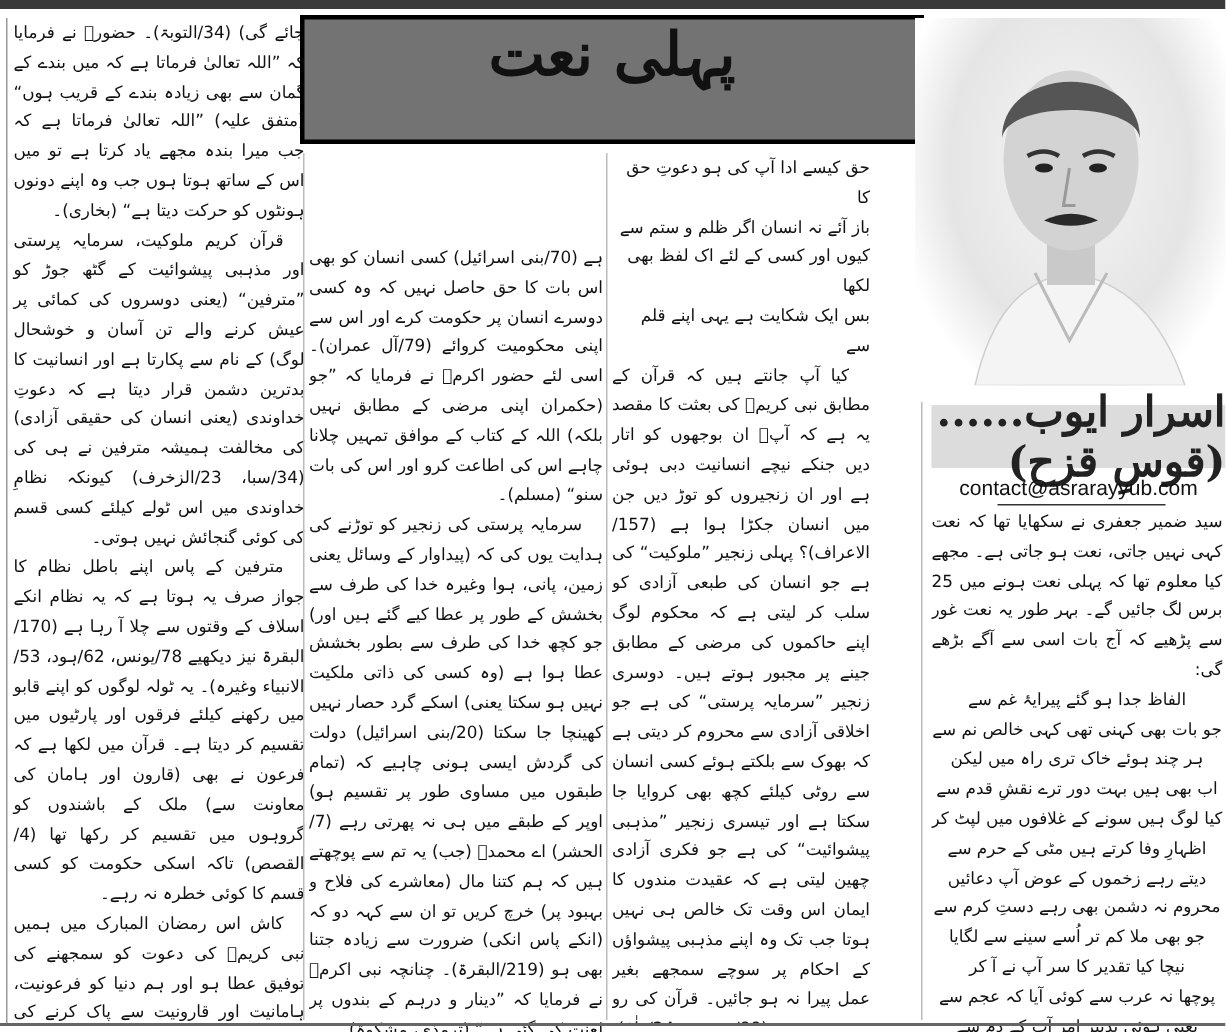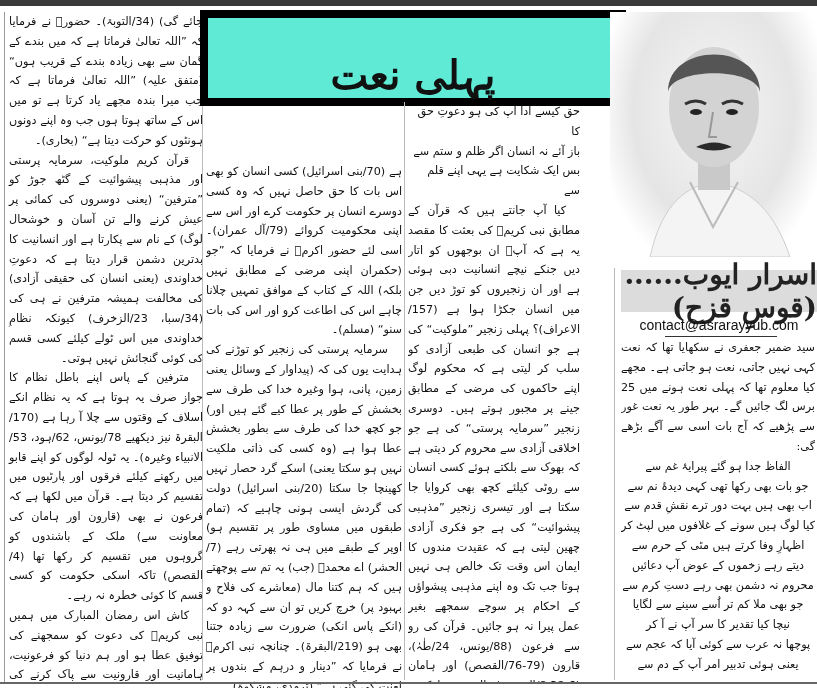--- a/index.html
+++ b/index.html
@@ -8,21 +8,21 @@
   .bottomline { position: absolute; left: 0; top: 682px; width: 817px; height: 2px; background: #666; }
   .page { position: absolute; left: 0; top: 6px; width: 817px; height: 676px; }
   .col { position: absolute; direction: rtl; text-align: justify; font-size: 11.2px; line-height: 19.8px; overflow: hidden; }
   .col p { margin: 0; }
   .col p.indent { text-indent: 14px; }
   .col-left { left: 4px; top: 6px; width: 194px; height: 670px; border-left: 1px solid #999; padding-left: 4px; }
   .col-mid { left: 206px; top: 108px; width: 196px; height: 580px; margin-top: 48px; }
   .col-right { left: 408px; top: 96px; width: 172px; height: 580px; }
   .col-right p { text-align: right; }
   .col-divider { position: absolute; width: 1px; background: #bbb; }
-  .title-box { position: absolute; left: 200px; top: 4px; width: 410px; height: 80px; background: #5eead4; border: 8px solid #000000; display: flex; align-items: flex-end; justify-content: center; }
+  .title-box { position: absolute; left: 200px; top: 4px; width: 410px; height: 80px; background: #737373; border: 3px solid #000000; display: flex; align-items: flex-start; justify-content: center; }
   .title-text { direction: rtl; font-family: "DejaVu Serif", serif; font-size: 40px; font-weight: bold; color: #111; }
   .photo { position: absolute; left: 610px; top: 6px; width: 207px; height: 245px; background: radial-gradient(ellipse at 50% 40%, #f6f6f6 0%, #e5e5e5 55%, #ffffff 80%); overflow: hidden; }
   .photo svg { width: 100%; height: 100%; }
   .byline-box { position: absolute; left: 621px; top: 264px; width: 196px; height: 42px; background: #dcdcdc; display: flex; align-items: center; justify-content: center; }
   .byline-text { direction: rtl; font-family: "DejaVu Serif", serif; font-size: 28px; font-weight: bold; color: #222; }
   .email { position: absolute; left: 621px; top: 311px; width: 196px; text-align: center; font-family: "Liberation Sans", sans-serif; font-size: 14px; color: #111; }
   .email-rule { position: absolute; left: 665px; top: 330px; width: 112px; height: 1px; background: #333; }
   .col-poem { left: 621px; top: 332px; width: 194px; height: 391px; }
   .col-poem p.verse { text-align: center; text-indent: 0; }
 </style>
@@ -51,20 +51,21 @@
     <p>ہے (70/بنی اسرائیل) کسی انسان کو بھی اس بات کا حق حاصل نہیں کہ وہ کسی دوسرے انسان پر حکومت کرے اور اس سے اپنی محکومیت کروائے (79/آل عمران)۔ اسی لئے حضور اکرمؐ نے فرمایا کہ ”جو (حکمران اپنی مرضی کے مطابق نہیں بلکہ) اللہ کے کتاب کے موافق تمہیں چلانا چاہے اس کی اطاعت کرو اور اس کی بات سنو“ (مسلم)۔</p>
     <p class="indent">سرمایہ پرستی کی زنجیر کو توڑنے کی ہدایت یوں کی کہ (پیداوار کے وسائل یعنی زمین، پانی، ہوا وغیرہ خدا کی طرف سے بخشش کے طور پر عطا کیے گئے ہیں اور) جو کچھ خدا کی طرف سے بطور بخشش عطا ہوا ہے (وہ کسی کی ذاتی ملکیت نہیں ہو سکتا یعنی) اسکے گرد حصار نہیں کھینچا جا سکتا (20/بنی اسرائیل) دولت کی گردش ایسی ہونی چاہیے کہ (تمام طبقوں میں مساوی طور پر تقسیم ہو) اوپر کے طبقے میں ہی نہ پھرتی رہے (7/الحشر) اے محمدؐ (جب) یہ تم سے پوچھتے ہیں کہ ہم کتنا مال (معاشرے کی فلاح و بہبود پر) خرچ کریں تو ان سے کہہ دو کہ (انکے پاس انکی) ضرورت سے زیادہ جتنا بھی ہو (219/البقرۃ)۔ چنانچہ نبی اکرمؐ نے فرمایا کہ ”دینار و درہم کے بندوں پر لعنت کی گئی ہے“ (ترمذی، مشکوۃ)۔</p>
     <p class="indent">مذہبی پیشوائیت کی زنجیر کو توڑنے کی تاکید یوں کی کہ ”خدا ہر پکارنے والے کی پکار (براہ راست) سنتا ہے“ (186/البقرۃ) ”خدا انسان کی شہ رگ سے بھی زیادہ انسان کے قریب ہے“ (16/ق) ”مومنو! اکثر علماء اور مشائخ لوگوں کا مال ناحق کھا جاتے ہیں اور لوگوں کو خدا کے راستے کی طرف آنے سے روکتے ہیں کہ اگر خدا کی حکومت قائم ہو گئی تو انکی حکومت ختم ہو</p>
   </div>
 
   <div class="col-divider" style="left:404px; top:96px; height:578px;"></div>
 
   <div class="col col-right">
     <p>حق کیسے ادا آپ کی ہو دعوتِ حق کا</p>
     <p>باز آئے نہ انسان اگر ظلم و ستم سے</p>
+    <p>کیوں اور کسی کے لئے اک لفظ بھی لکھا</p>
     <p>بس ایک شکایت ہے یہی اپنے قلم سے</p>
     <p class="indent" style="text-align:justify;">کیا آپ جانتے ہیں کہ قرآن کے مطابق نبی کریمؐ کی بعثت کا مقصد یہ ہے کہ آپؐ ان بوجھوں کو اتار دیں جنکے نیچے انسانیت دبی ہوئی ہے اور ان زنجیروں کو توڑ دیں جن میں انسان جکڑا ہوا ہے (157/الاعراف)؟ پہلی زنجیر ”ملوکیت“ کی ہے جو انسان کی طبعی آزادی کو سلب کر لیتی ہے کہ محکوم لوگ اپنے حاکموں کی مرضی کے مطابق جینے پر مجبور ہوتے ہیں۔ دوسری زنجیر ”سرمایہ پرستی“ کی ہے جو اخلاقی آزادی سے محروم کر دیتی ہے کہ بھوک سے بلکتے ہوئے کسی انسان سے روٹی کیلئے کچھ بھی کروایا جا سکتا ہے اور تیسری زنجیر ”مذہبی پیشوائیت“ کی ہے جو فکری آزادی چھین لیتی ہے کہ عقیدت مندوں کا ایمان اس وقت تک خالص ہی نہیں ہوتا جب تک وہ اپنے مذہبی پیشواؤں کے احکام پر سوچے سمجھے بغیر عمل پیرا نہ ہو جائیں۔ قرآن کی رو سے فرعون (88/یونس، 24/طٰہٰ)، قارون (79-76/القصص) اور ہامان (6-8،38/القصص) بالترتیب ملوکیت، سرمایہ پرستی اور مذہبی پیشوائیت کے نمائندے ہیں (39/العنکبوت، 24-23/المومن)۔ فرعون، قارون اور ہامان نے بنی اسرائیل کے حقوق پامال کیے جبکہ فرعونیت، قارونیت اور ہامانیت ساری انسانیت کا استحصال کر رہی ہے۔</p>
 
   </div>
 
   <div class="col-divider" style="left:614px; top:262px; height:412px;"></div>
 
   <div class="photo">
     <svg viewBox="0 0 207 245">
       <path d="M40 245 C50 200 70 175 103 170 C140 175 165 200 180 245 Z" fill="#f4f4f4" stroke="#cfcfcf"></path>
@@ -83,21 +84,22 @@
 
   <div class="byline-box">
     <span class="byline-text">اسرار ایوب......(قوسِ قزح)</span>
   </div>
   <div class="email">contact@asrarayyub.com</div>
   <div class="email-rule"></div>
 
   <div class="col col-poem">
     <p>سید ضمیر جعفری نے سکھایا تھا کہ نعت کہی نہیں جاتی، نعت ہو جاتی ہے۔ مجھے کیا معلوم تھا کہ پہلی نعت ہونے میں 25 برس لگ جائیں گے۔ بہر طور یہ نعت غور سے پڑھیے کہ آج بات اسی سے آگے بڑھے گی:</p>
     <p class="verse">الفاظ جدا ہو گئے پیرایۂ غم سے</p>
-    <p class="verse">جو بات بھی رکھا تھی کہی دیدۂ نم سے</p>
+    <p class="verse">جو بات بھی کہنی تھی کہی خالص نم سے</p>
+    <p class="verse">ہر چند ہوئے خاک تری راہ میں لیکن</p>
     <p class="verse">اب بھی ہیں بہت دور ترے نقشِ قدم سے</p>
     <p class="verse">کیا لوگ ہیں سونے کے غلافوں میں لپٹ کر</p>
     <p class="verse">اظہارِ وفا کرتے ہیں مٹی کے حرم سے</p>
     <p class="verse">دیتے رہے زخموں کے عوض آپ دعائیں</p>
     <p class="verse">محروم نہ دشمن بھی رہے دستِ کرم سے</p>
     <p class="verse">جو بھی ملا کم تر اُسے سینے سے لگایا</p>
     <p class="verse">نیچا کیا تقدیر کا سر آپ نے آ کر</p>
     <p class="verse">پوچھا نہ عرب سے کوئی آیا کہ عجم سے</p>
     <p class="verse">یعنی ہوئی تدبیر امر آپ کے دم سے</p>
   </div>

